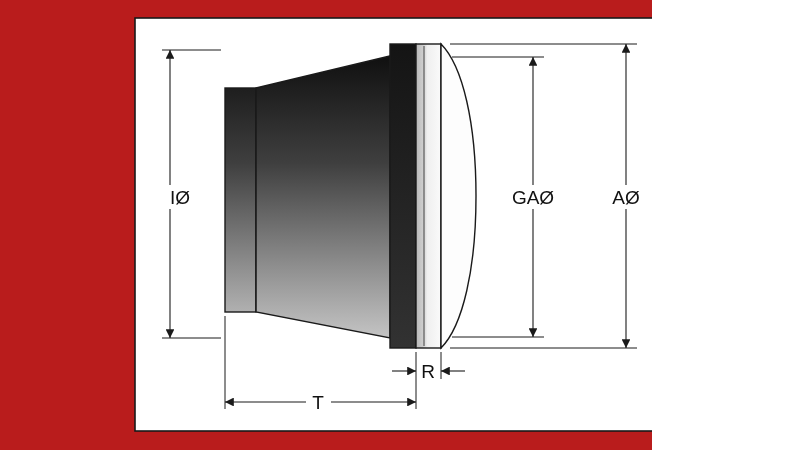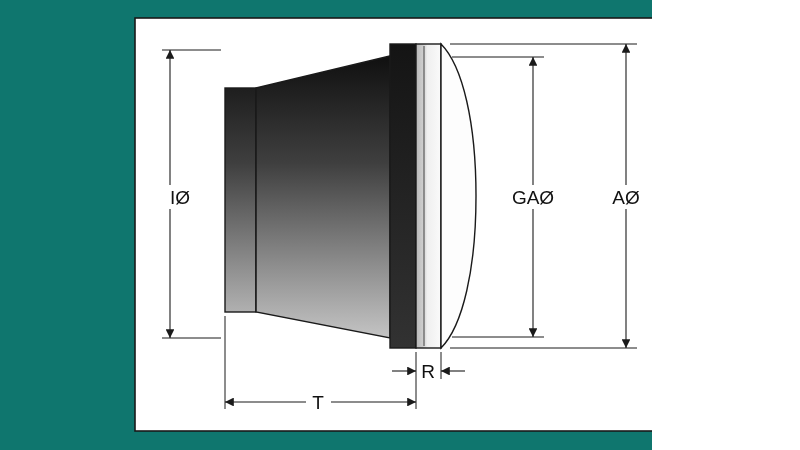--- a/index.html
+++ b/index.html
@@ -5,21 +5,21 @@
   html, body {
     margin: 0;
     padding: 0;
     background: #ffffff;
     font-family: "Liberation Sans", sans-serif;
   }
   .canvas {
     position: relative;
     width: 652px;
     height: 450px;
-    background: #0f766e;
+    background: #b91c1c;
     overflow: hidden;
   }
   svg { display: block; }
   .outline   { fill: none; stroke: #1a1a1a; stroke-width: 1.4; }
   .dim-line  { stroke: #1a1a1a; stroke-width: 1.1; fill: none; }
   .ext-line  { stroke: #1a1a1a; stroke-width: 1;   fill: none; }
   .lbl-bg    { fill: #ffffff; }
   text.dim-label {
     font-family: "Liberation Sans", sans-serif;
     font-size: 19px;

